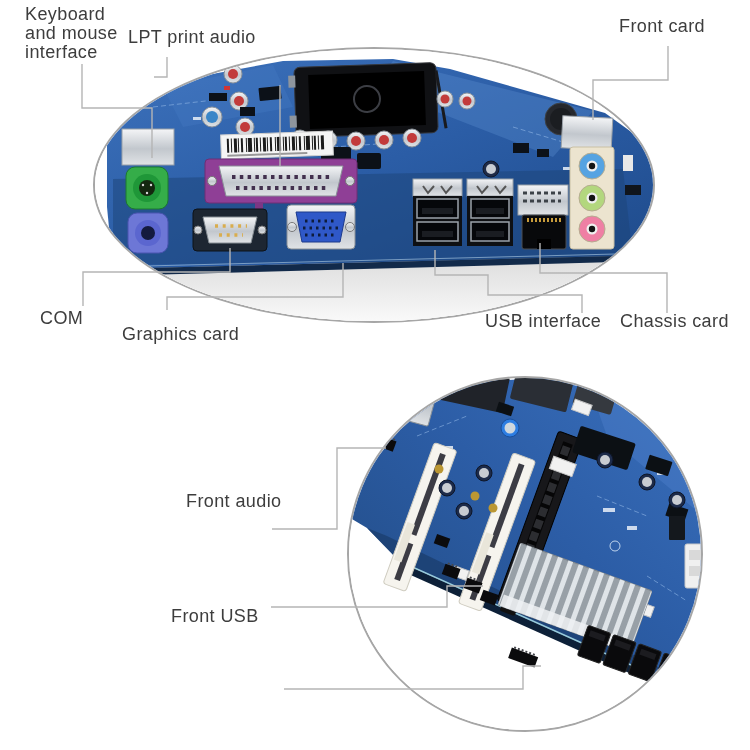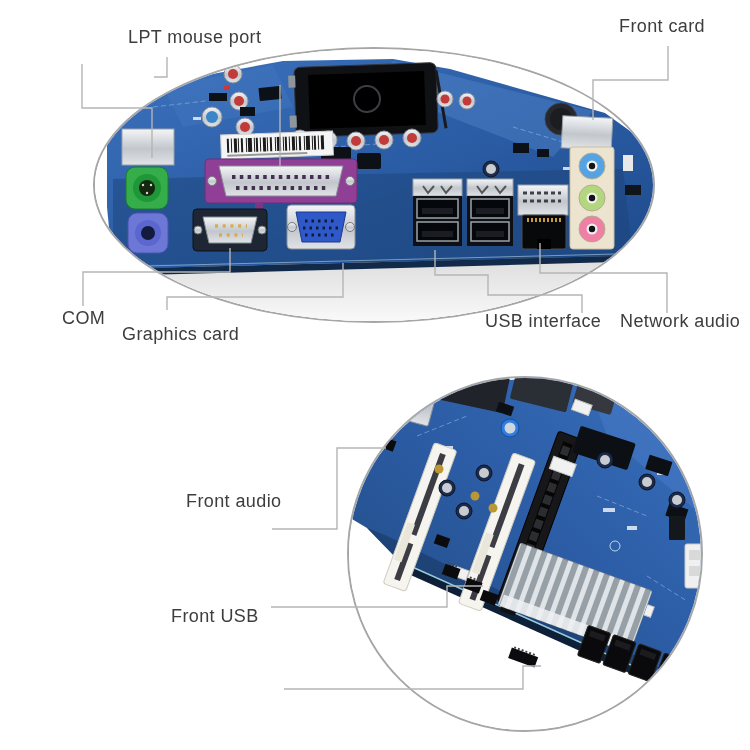--- a/index.html
+++ b/index.html
@@ -10,26 +10,29 @@
   .photo{position:absolute;border:2px solid #a6a6a6;border-radius:50%;overflow:hidden;
          box-sizing:border-box;background:#ffffff;z-index:10;}
   .photo svg{position:absolute;left:-2px;top:-2px;display:block;}
   .callouts{position:absolute;left:0;top:0;z-index:20;pointer-events:none;}
 </style>
 </head>
 <body>
 
 <div class="page">
 
-  <div class="lbl" style="left:128px;top:28px;">LPT mouse port</div>
+  <div class="lbl" style="left:25px;top:5px;">Keyboard
+and mouse
+interface</div>
+  <div class="lbl" style="left:128px;top:28px;">LPT print audio</div>
   <div class="lbl" style="left:619px;top:17px;">Front card</div>
-  <div class="lbl" style="left:62px;top:309px;">COM</div>
+  <div class="lbl" style="left:40px;top:309px;">COM</div>
   <div class="lbl" style="left:122px;top:293px;margin-top:32px;">Graphics card</div>
   <div class="lbl" style="left:485px;top:312px;text-align:center;">USB interface</div>
-  <div class="lbl" style="left:620px;top:312px;">Network audio</div>
+  <div class="lbl" style="left:620px;top:312px;">Chassis card</div>
   <div class="lbl" style="left:162px;top:492px;margin-left:24px;">Front audio</div>
   <div class="lbl" style="left:171px;top:595px;margin-top:12px;">Front USB</div>
 
   <div class="photo" style="left:93px;top:47px;width:562px;height:276px;">
     <svg width="562" height="276" viewBox="0 0 562 276">
       <defs>
         <linearGradient id="gSilver" x1="0" y1="0" x2="0" y2="1">
           <stop offset="0" stop-color="#f4f5f7"></stop>
             <stop offset=".55" stop-color="#c2c7cd"></stop>
             <stop offset="1" stop-color="#e0e3e6"></stop>

